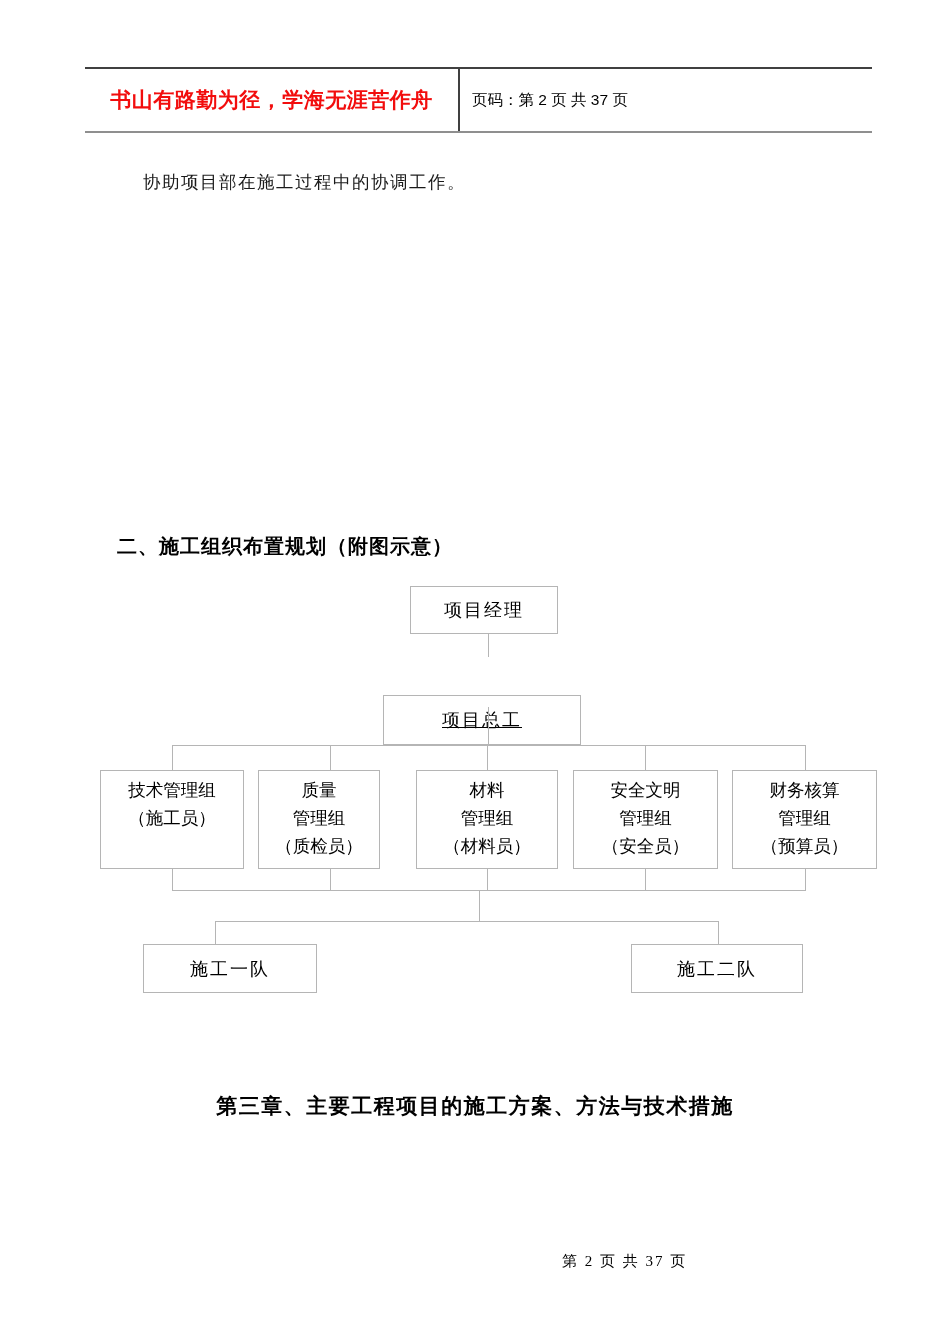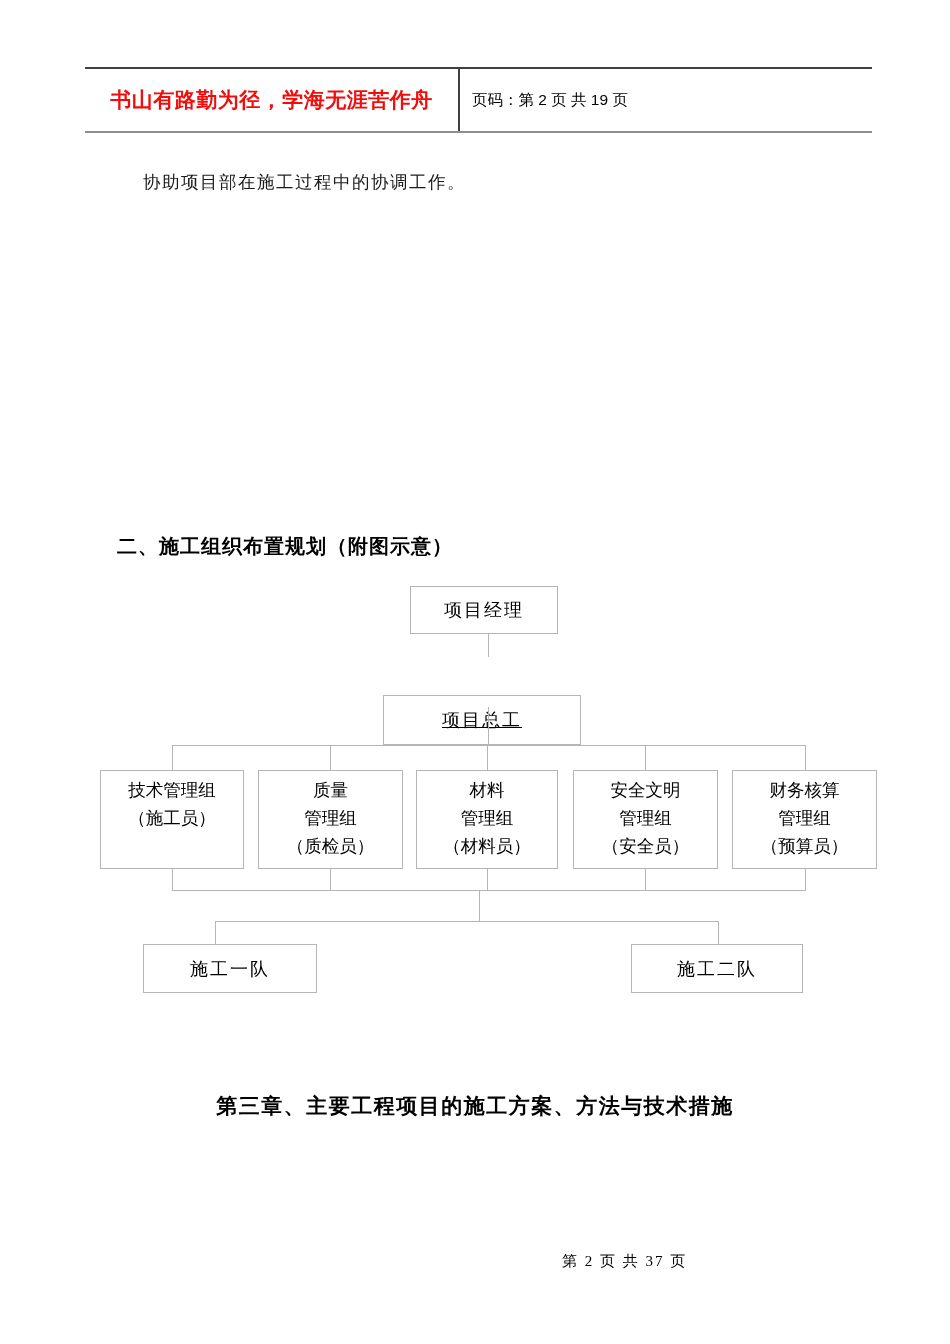--- a/index.html
+++ b/index.html
@@ -97,21 +97,21 @@
     color: #000;
     text-align: center;
     font-size: 18px;
   }
   .org-box.single { display: flex; align-items: center; justify-content: center; letter-spacing: 2px; }
   .node-root  { left: 410px; top: 586px; width: 148px; height: 48px; }
   .node-chief { left: 383px; top: 695px; width: 198px; height: 50px; letter-spacing: 6px; text-decoration: underline; }
   .group-box  { top: 770px; height: 99px; padding-top: 5px; line-height: 28px; font-size: 17.5px; }
   .group-box span { display: block; white-space: nowrap; }
   .gbox-1 { left: 100px; width: 144px; }
-  .gbox-2 { left: 258px; width: 145px; }
+  .gbox-2 { left: 258px; width: 122px; }
   .gbox-3 { left: 416px; width: 142px; font-family: Liberation Serif, serif; }
   .gbox-4 { left: 573px; width: 145px; }
   .gbox-5 { left: 732px; width: 145px; }
   .team-box { top: 944px; height: 49px; letter-spacing: 2px; }
   .team-1 { left: 143px; width: 174px; }
   .team-2 { left: 631px; width: 172px; }
 
   .cline { position: absolute; background: #b5b5b5; }
   .v { width: 1px; }
   .h { height: 1px; }
@@ -149,21 +149,21 @@
 </head>
 <body>
 
 <div class="page">
 
   <div class="header-table">
     <div class="ht-cell ht-mid">
       <span class="slogan">书山有路勤为径，学海无涯苦作舟</span>
     </div>
     <div class="ht-cell ht-right">
-      <span>页码：第 2 页  共 19 页</span>
+      <span>页码：第 2 页  共 37 页</span>
     </div>
   </div>
 
   <div class="body-paragraph">协助项目部在施工过程中的协调工作。</div>
 
   <div class="section-heading">二、施工组织布置规划（附图示意）</div>
 
   <div>
 
     <div class="org-box single node-root">项目经理</div>

